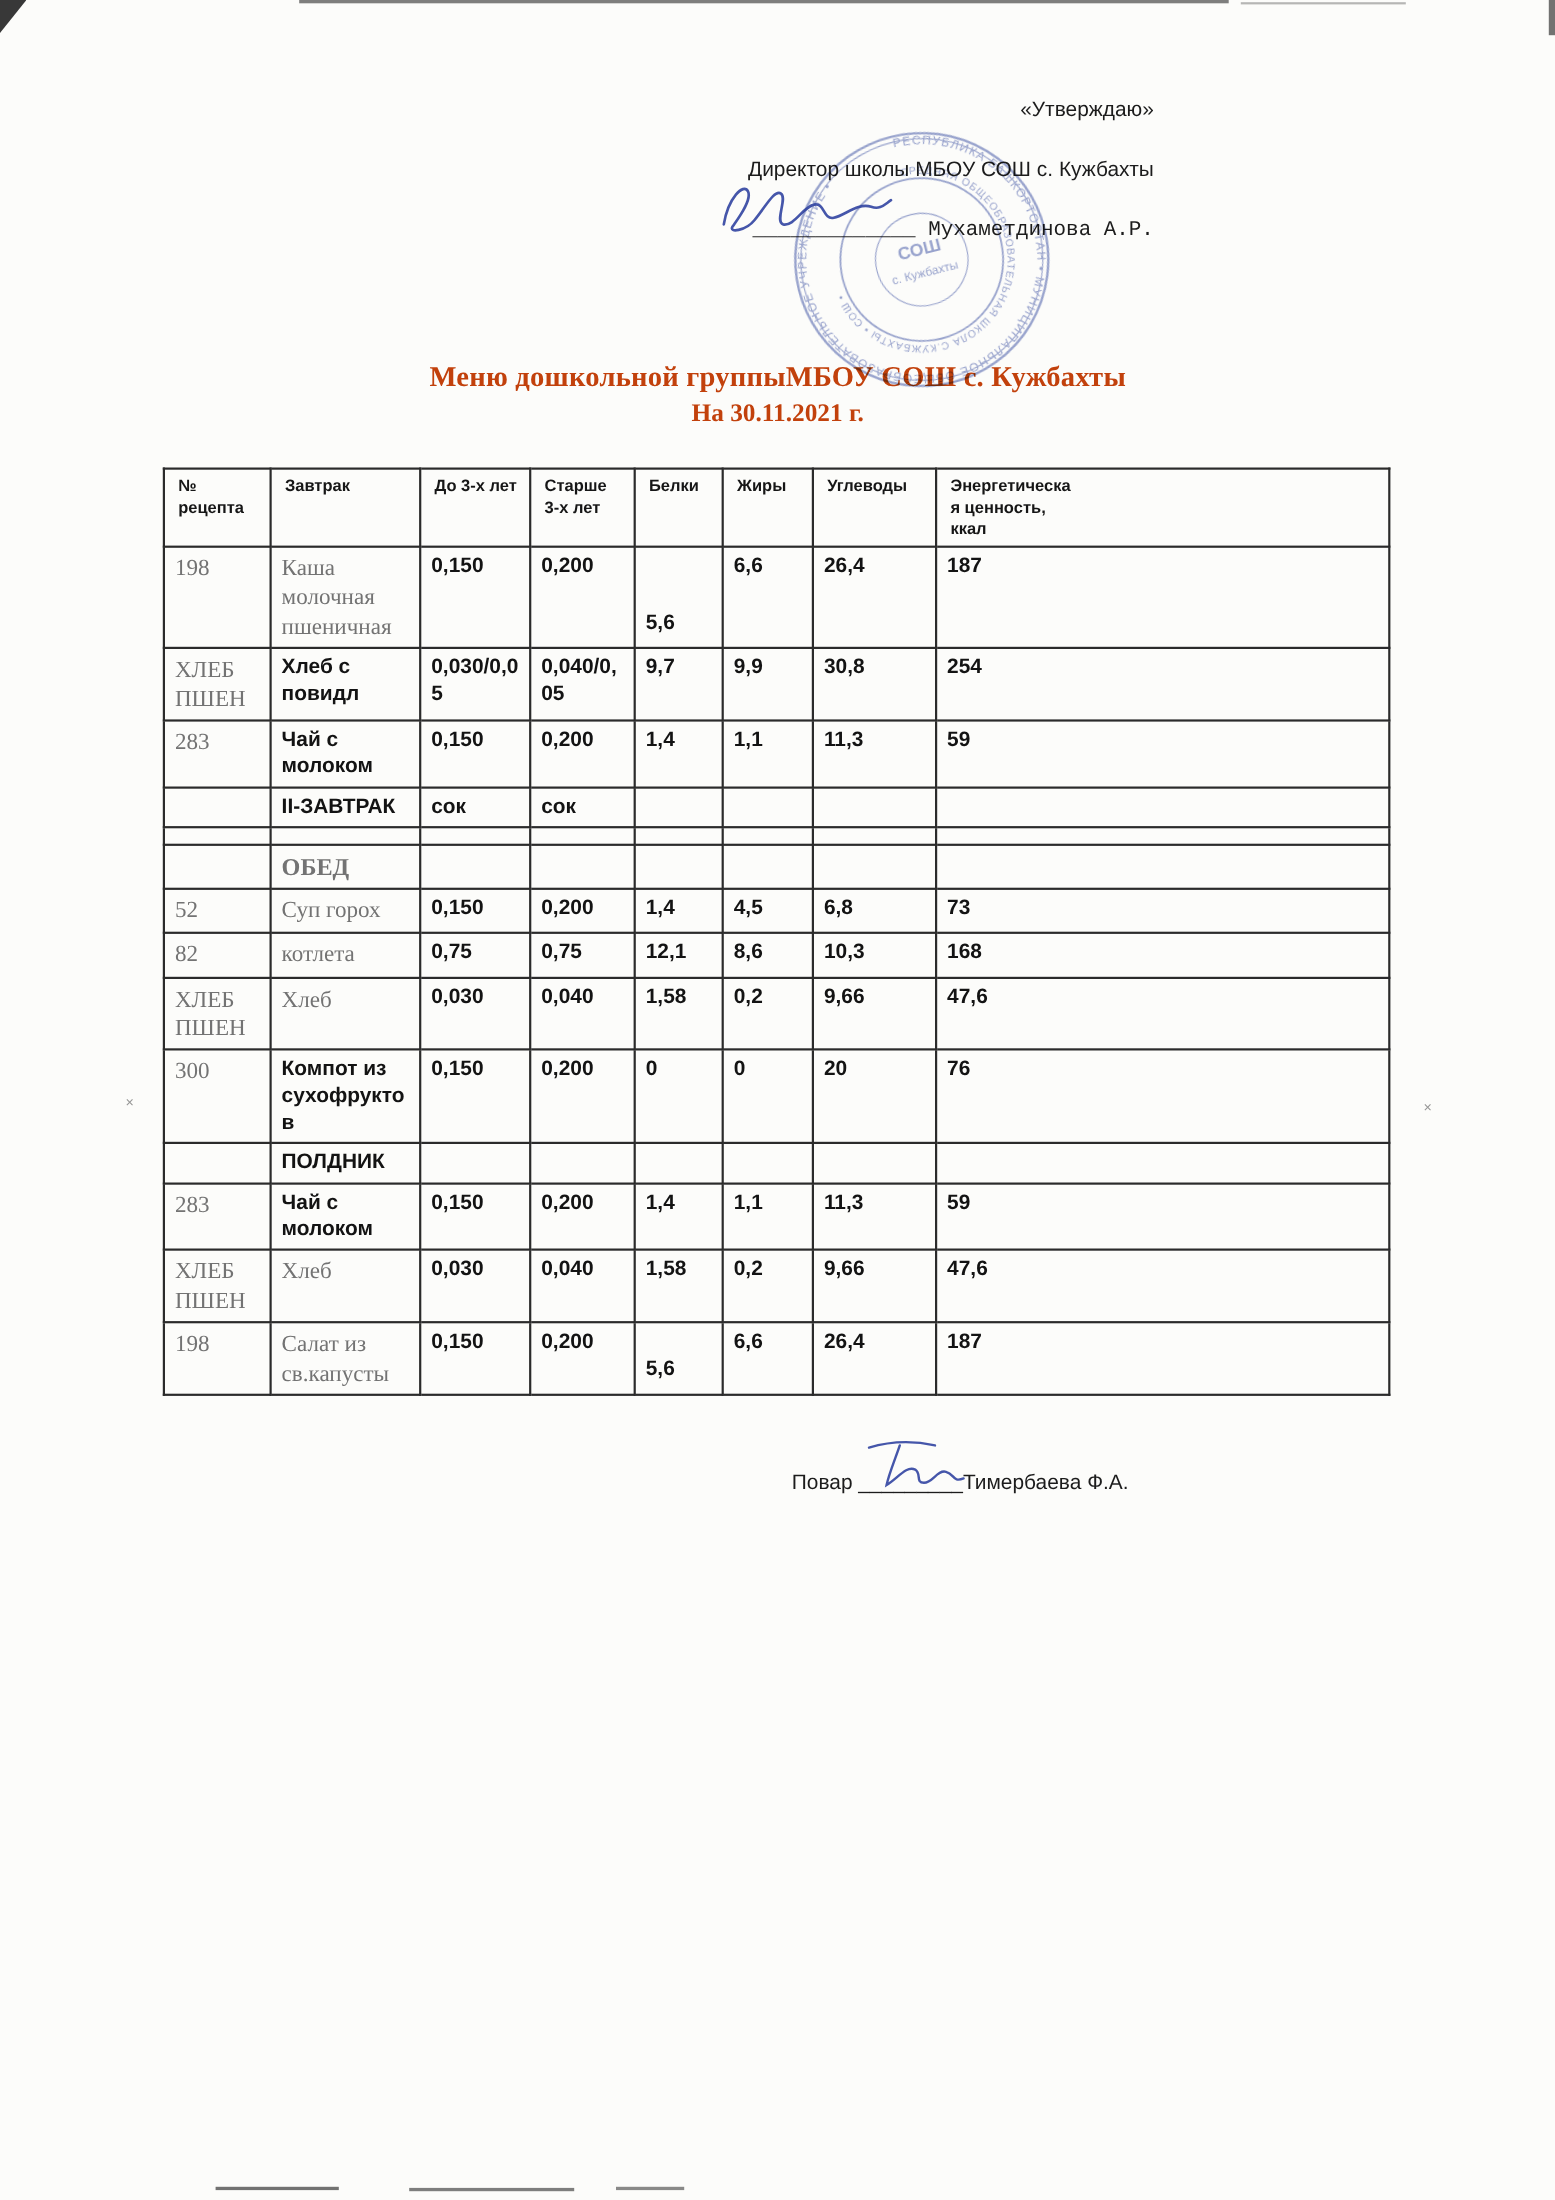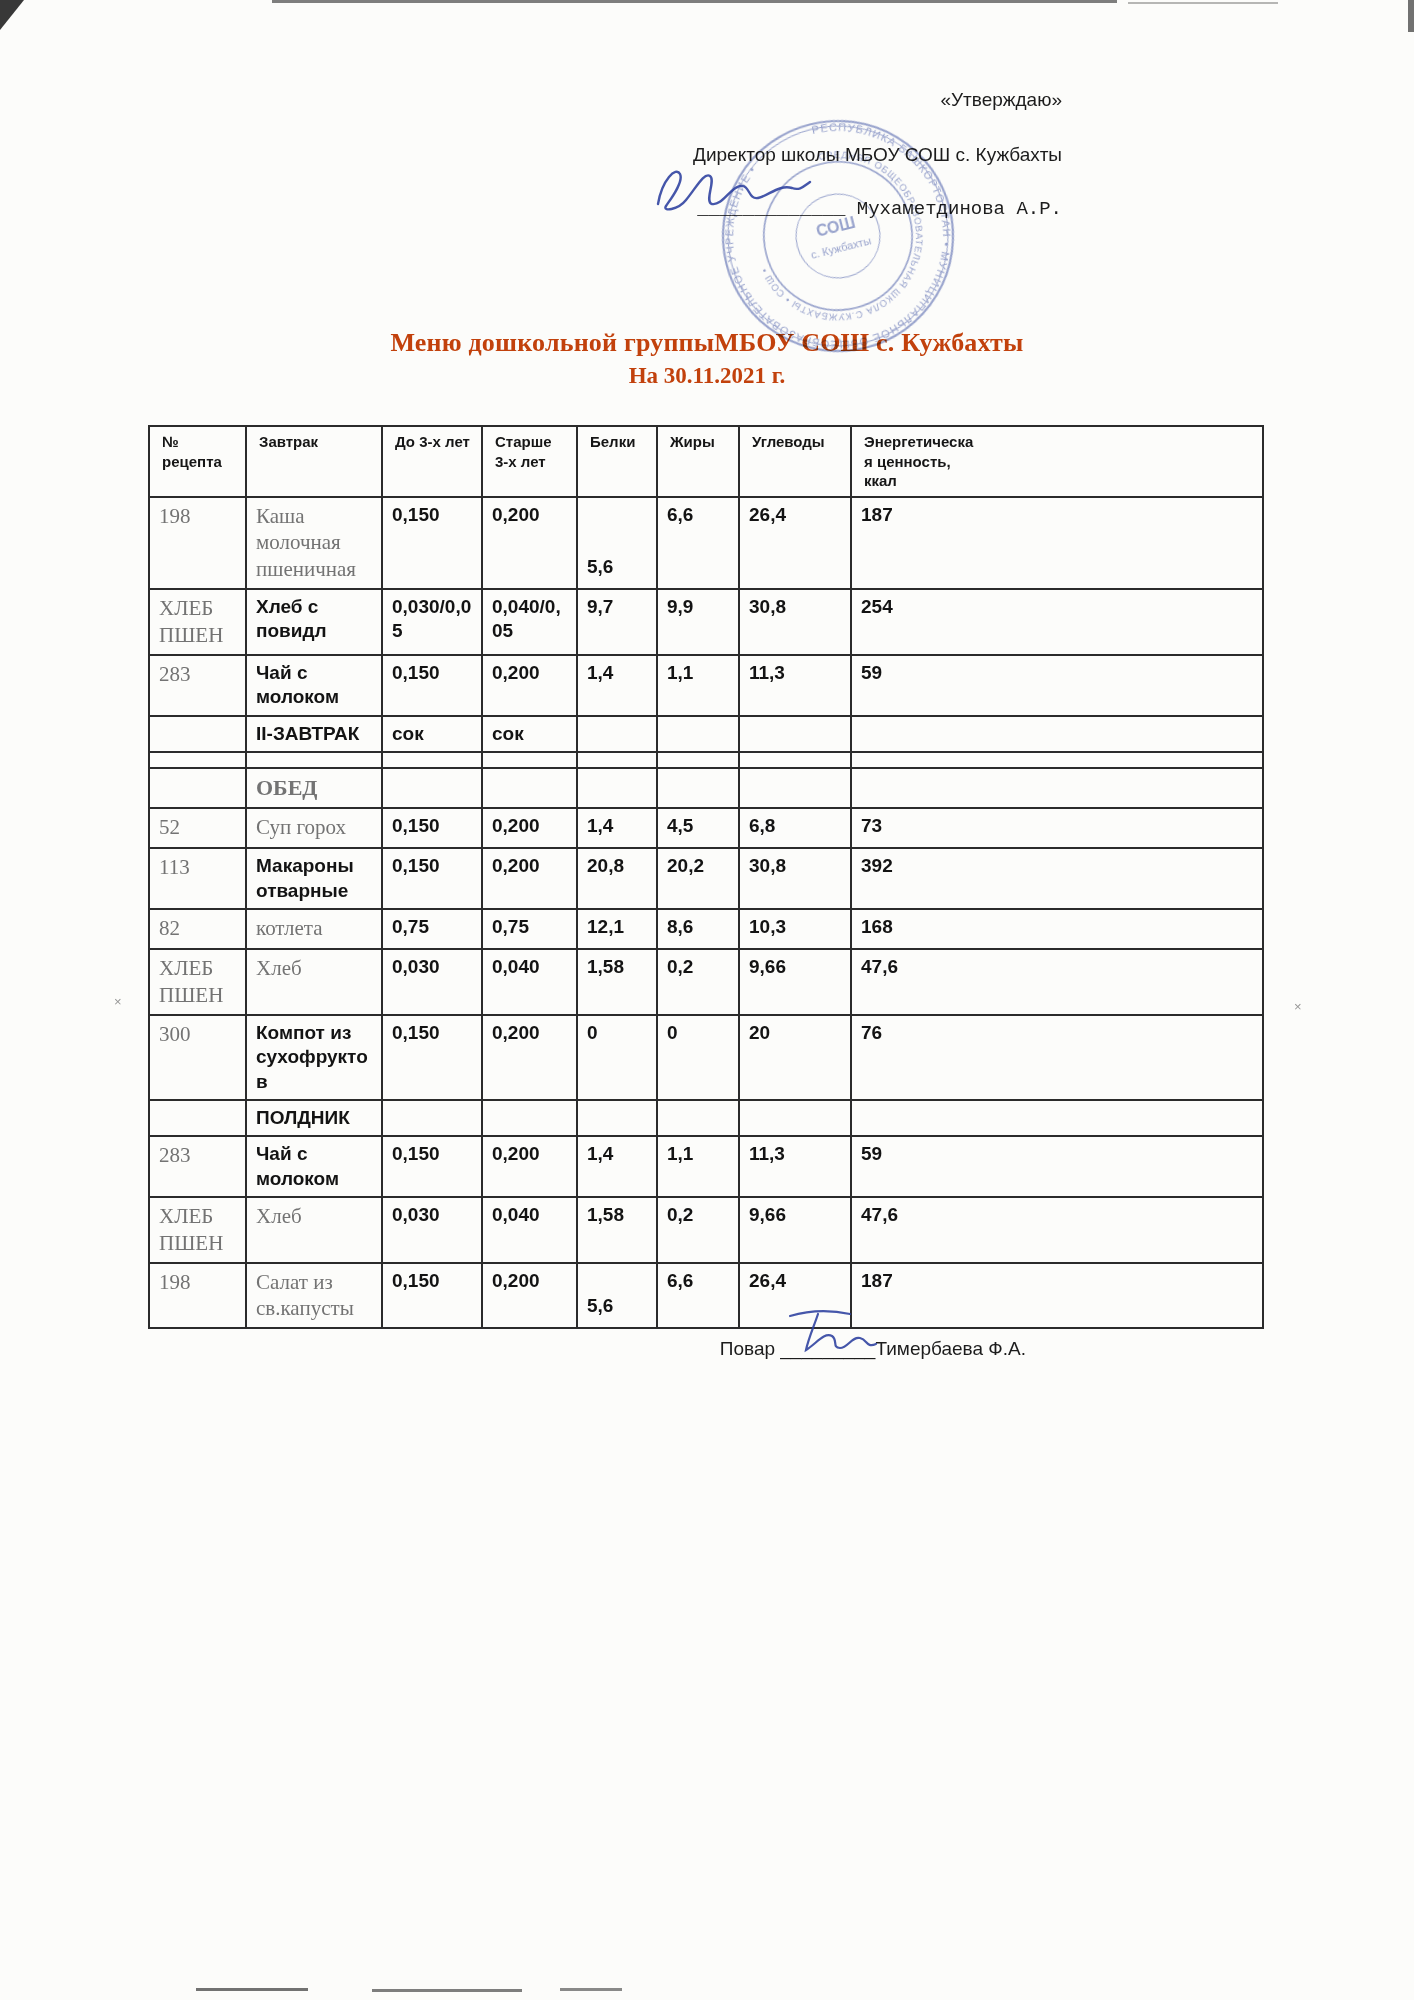--- a/index.html
+++ b/index.html
@@ -14,21 +14,21 @@
   .a-top1{left:272px;top:0;width:845px;height:3px;opacity:.55;}
   .a-top2{left:1128px;top:2px;width:150px;height:2px;opacity:.3;}
   .a-right{left:1408px;top:0;width:6px;height:32px;opacity:.6;}
   .a-b1{left:196px;top:1988px;width:112px;height:3px;opacity:.6;}
   .a-b2{left:372px;top:1989px;width:150px;height:3px;opacity:.55;}
   .a-b3{left:560px;top:1988px;width:62px;height:3px;opacity:.5;}
   .speck{position:absolute;color:#6b6b6b;font-size:13px;opacity:.7;z-index:6;background:none;}
 
   
   .approve{
-    position:absolute;top:88px;right:352px;text-align:right;
+    position:absolute;top:88px;right:365px;text-align:right;
     font-size:19px;line-height:1.25;z-index:2;
   }
   .approve .line{margin-bottom:31px;}
   .approve .line:last-child{margin-bottom:16px;font-family:Liberation Mono, monospace;}
 
   
   .stamp{
     position:absolute;left:712px;top:110px;width:252px;height:252px;
     z-index:3;opacity:.52;mix-blend-mode:multiply;
     transform:rotate(-14deg);filter:blur(.3px);
@@ -213,30 +213,20 @@
         <td class="serif">52</td>
         <td class="serif">Суп горох</td>
         <td>0,150</td>
         <td>0,200</td>
         <td>1,4</td>
         <td>4,5</td>
         <td>6,8</td>
         <td class="low">73</td>
       </tr>
       <tr>
-        <td class="serif">113</td>
-        <td class="strong">Макароны отварные</td>
-        <td>0,150</td>
-        <td>0,200</td>
-        <td>20,8</td>
-        <td>20,2</td>
-        <td>30,8</td>
-        <td>392</td>
-      </tr>
-      <tr>
         <td class="serif">82</td>
         <td class="serif">котлета</td>
         <td>0,75</td>
         <td>0,75</td>
         <td>12,1</td>
         <td>8,6</td>
         <td>10,3</td>
         <td class="low">168</td>
       </tr>
       <tr>

